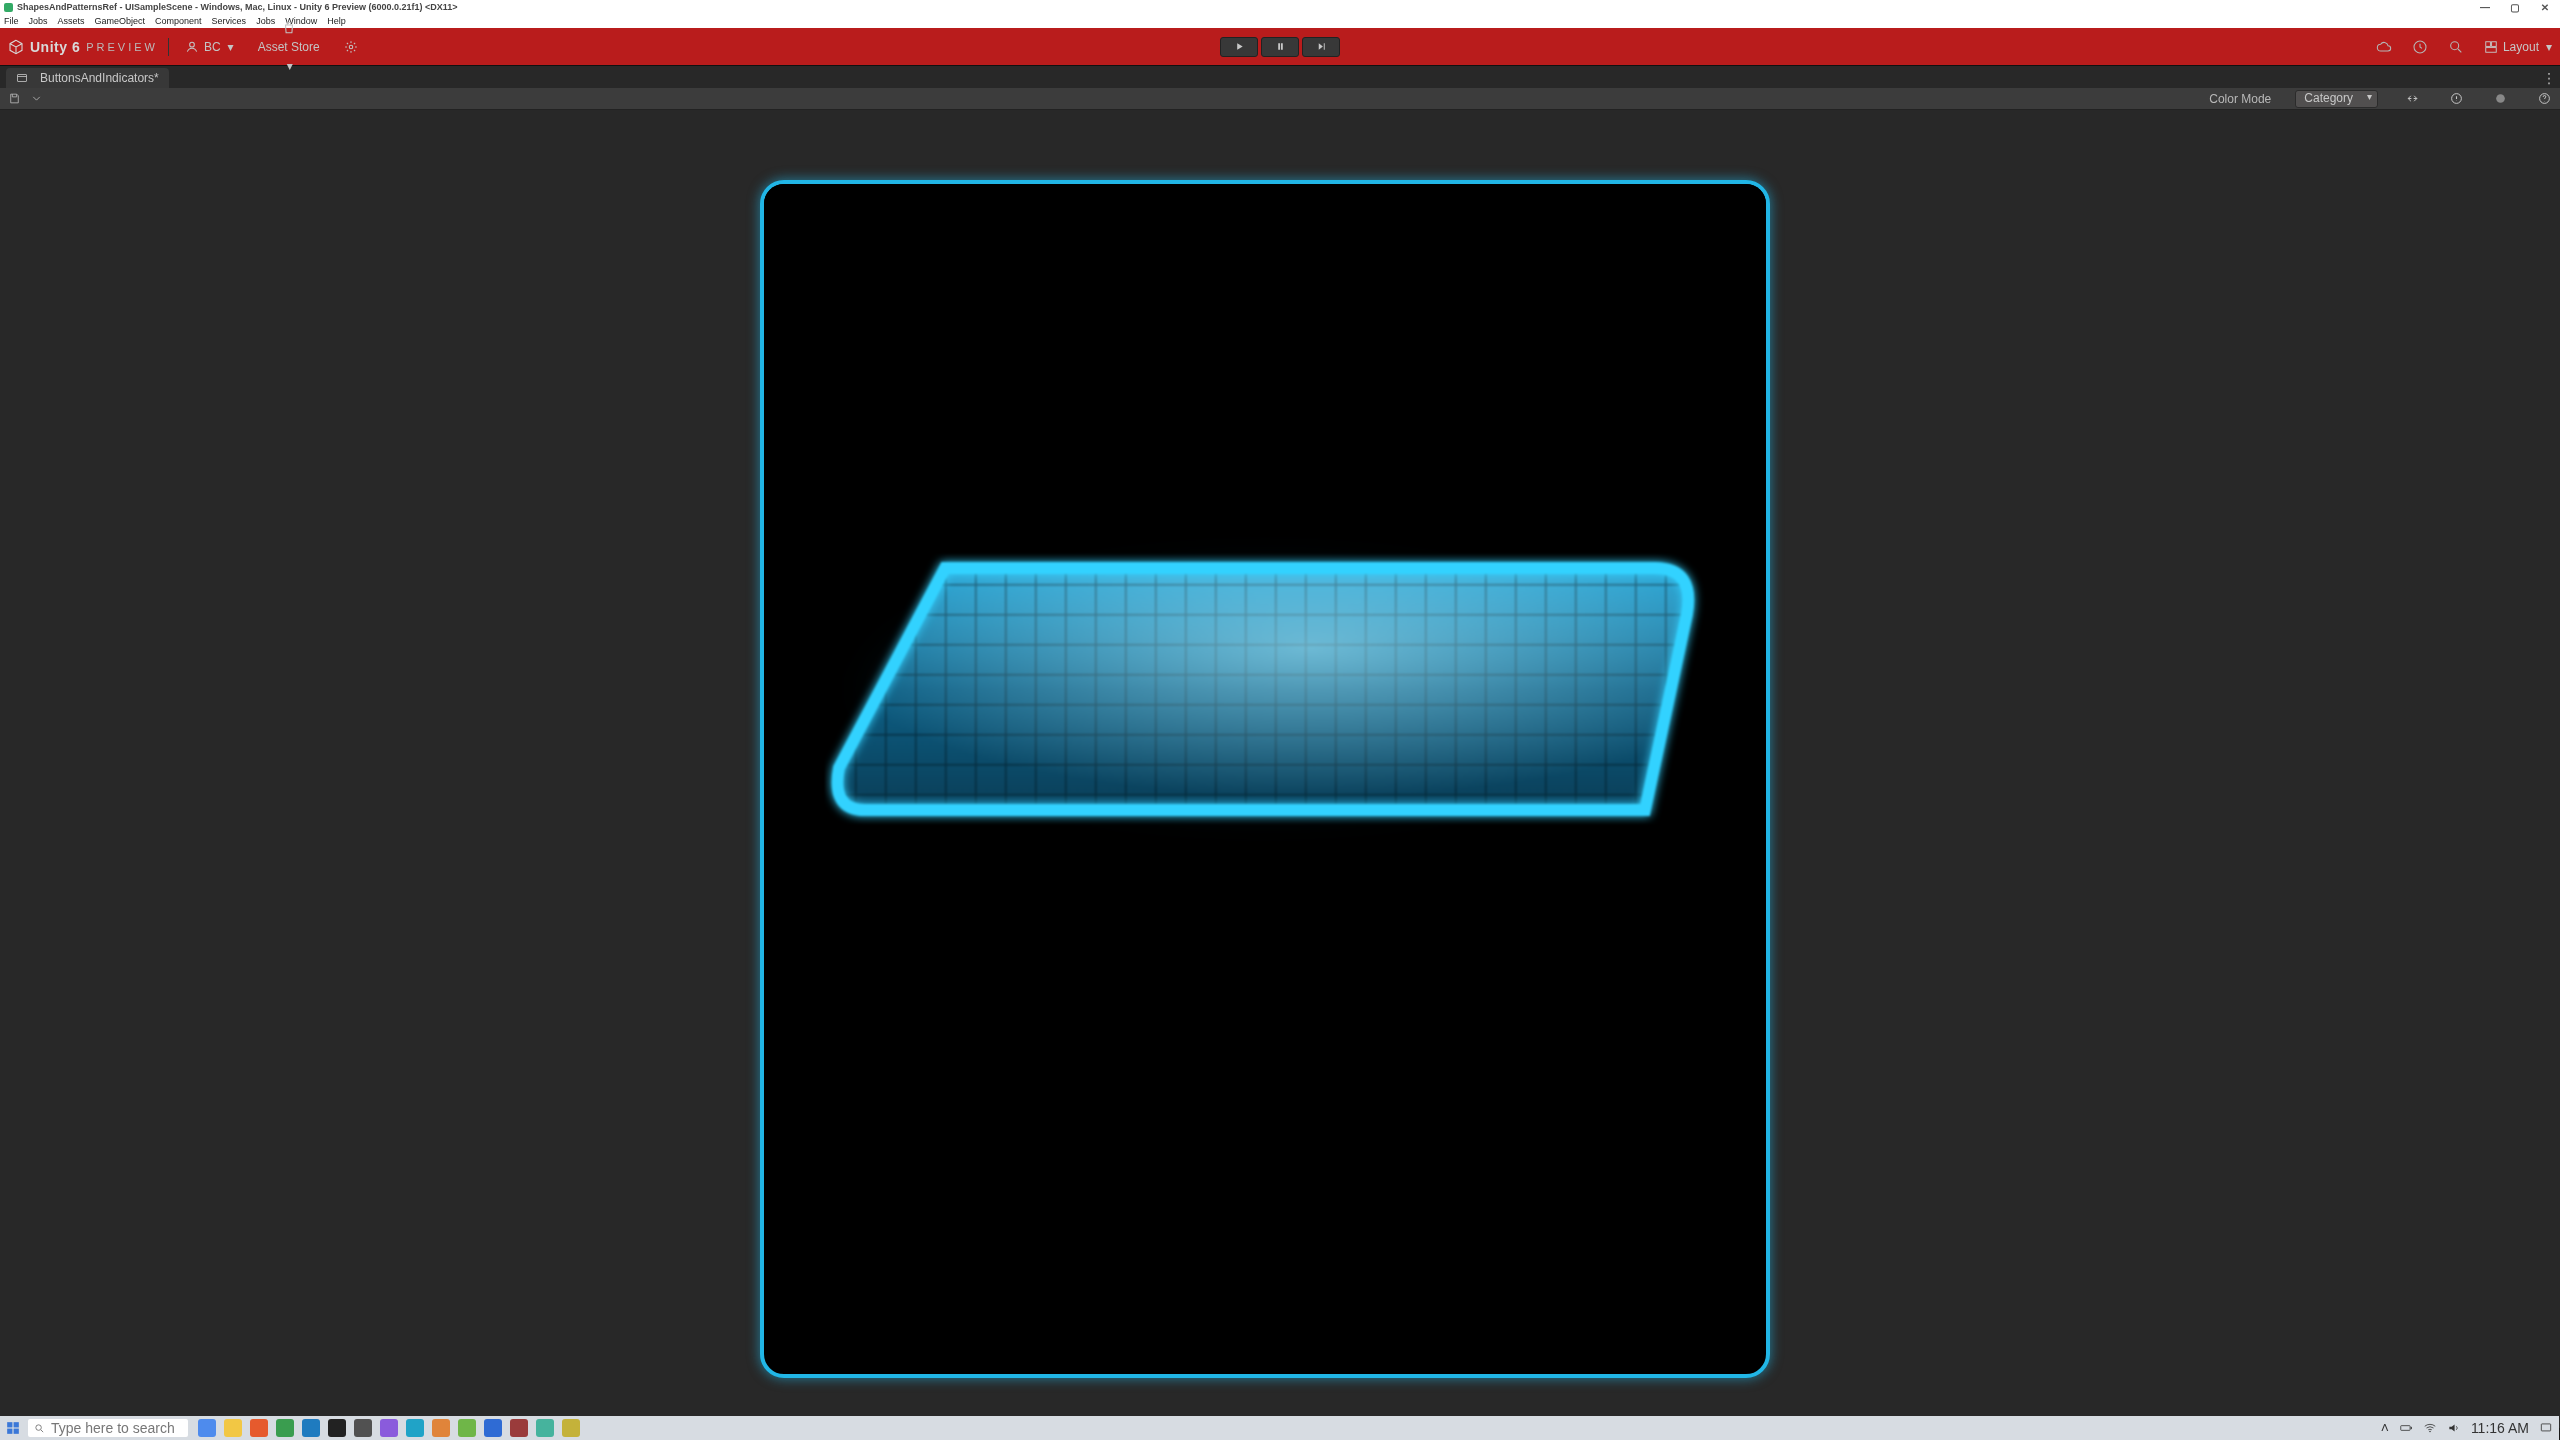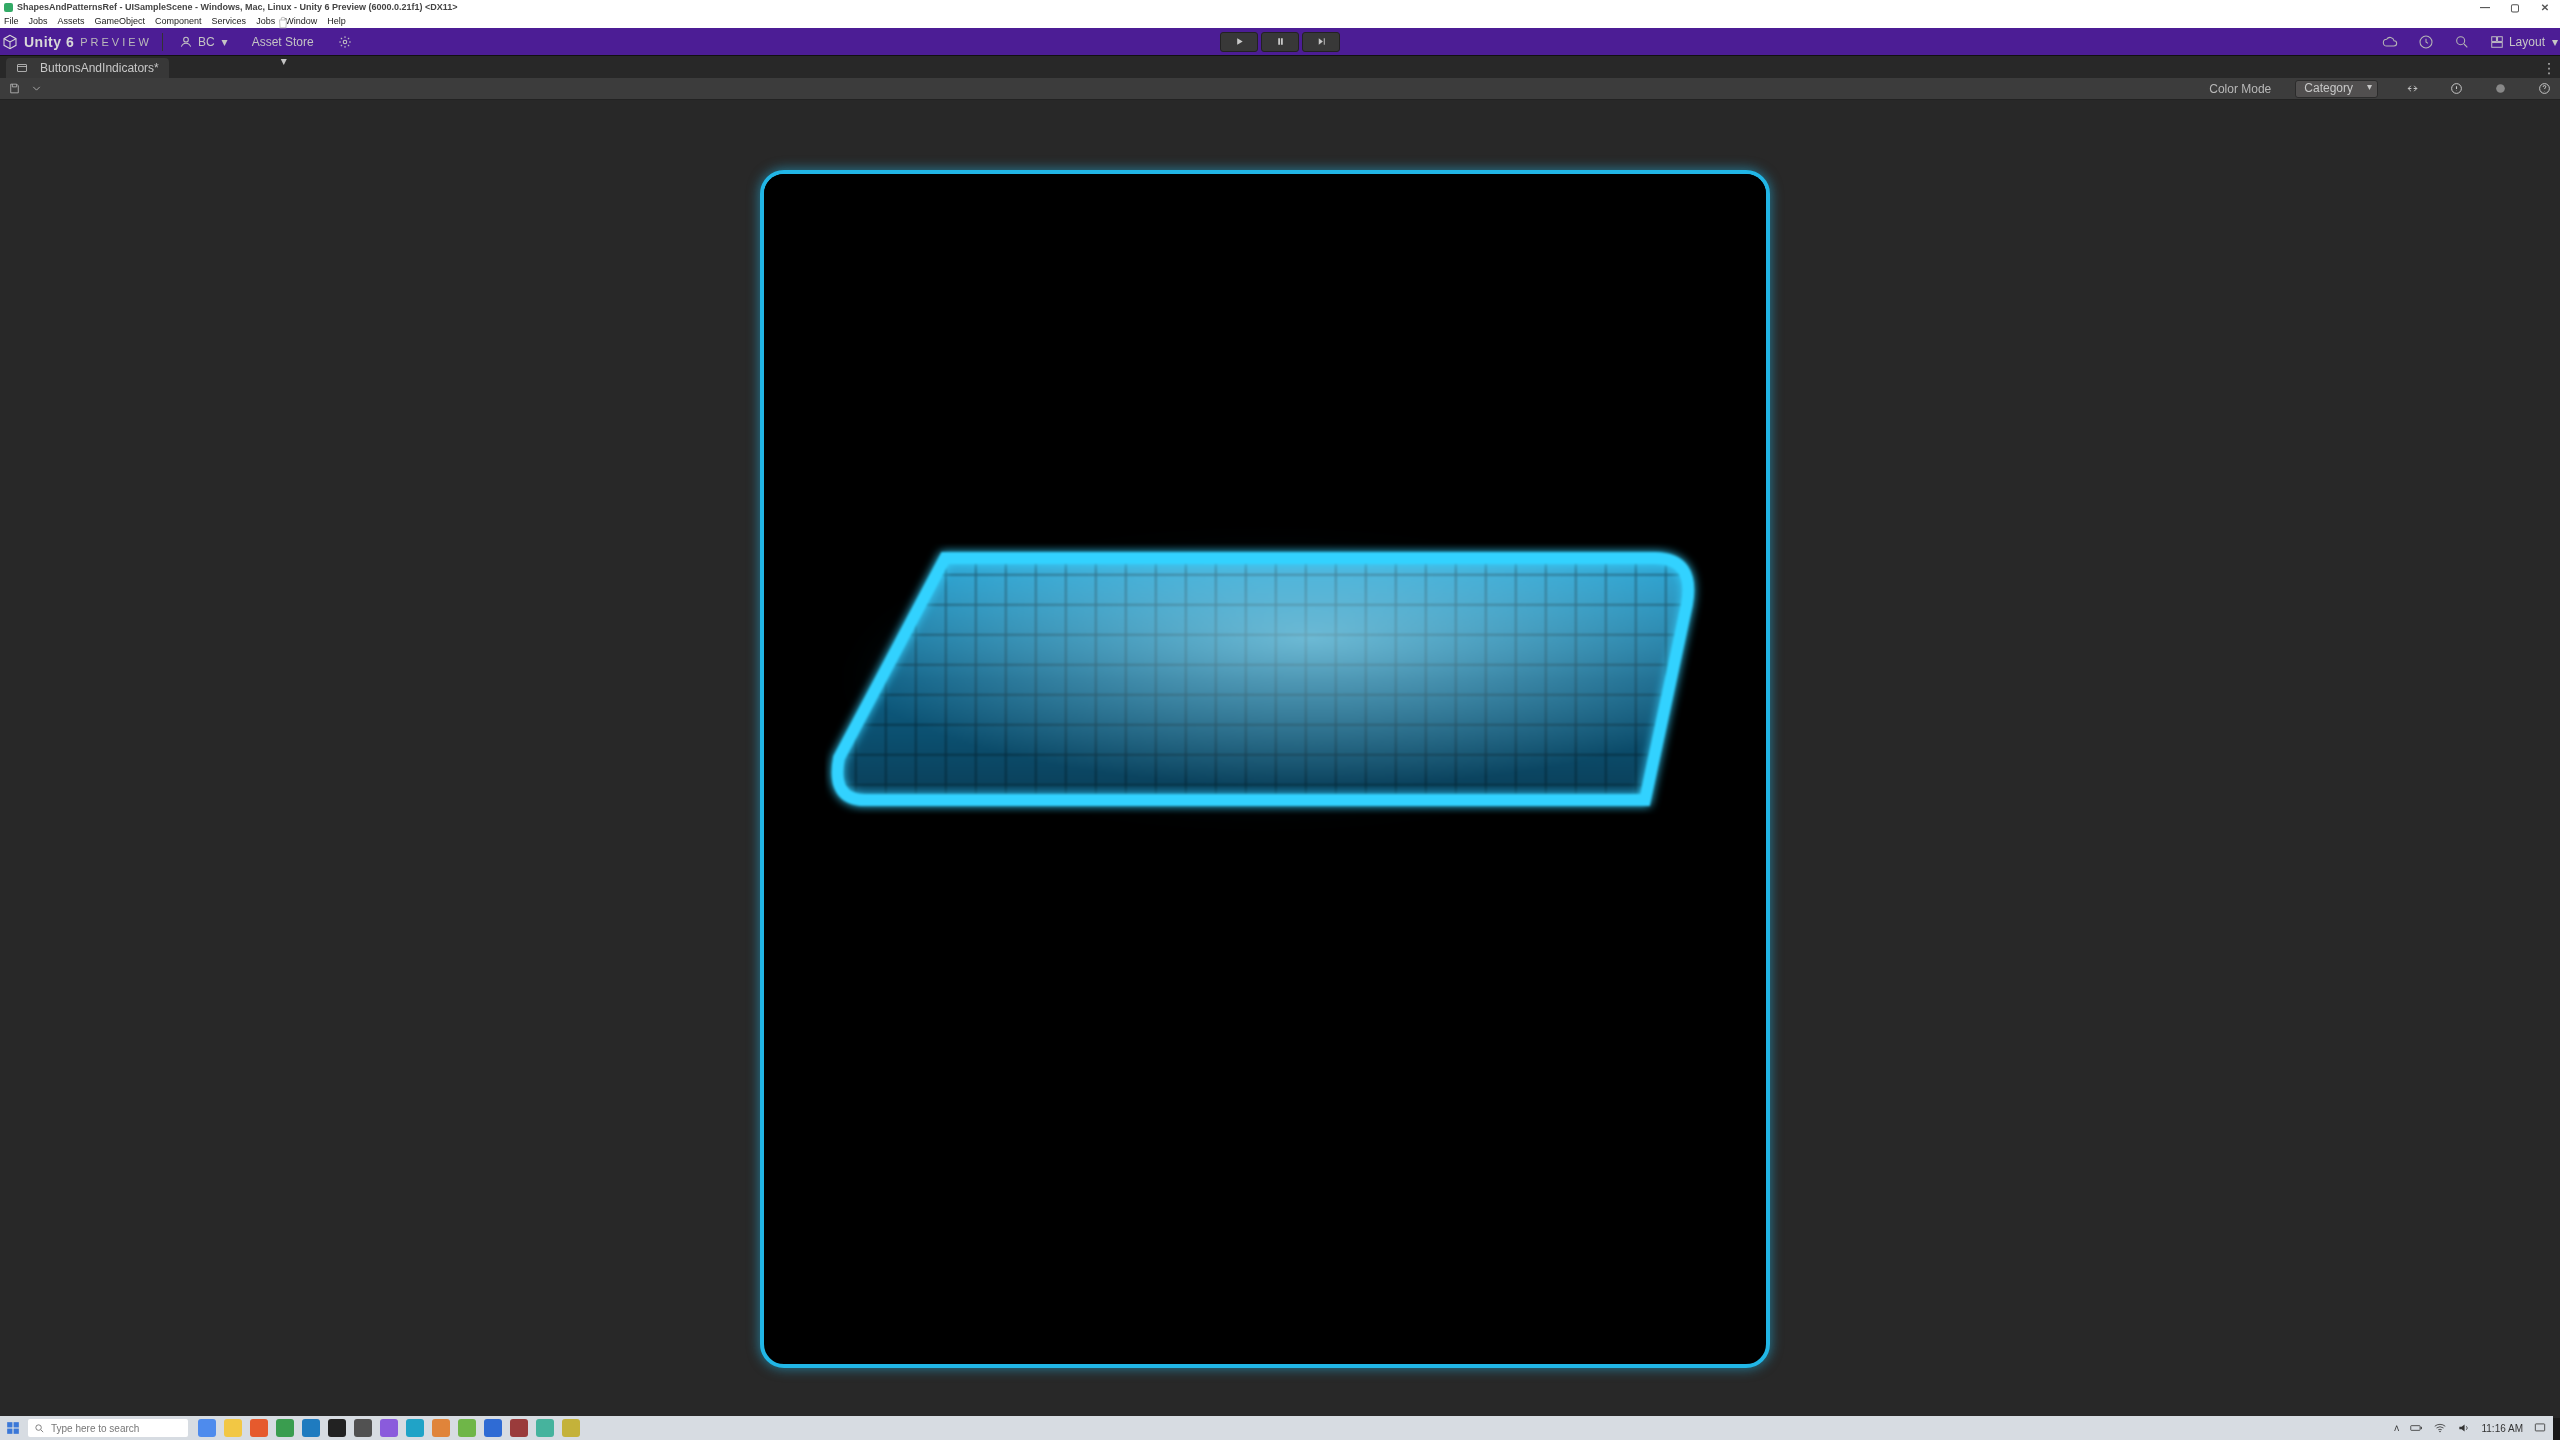--- a/index.html
+++ b/index.html
@@ -16,22 +16,22 @@
 
 
 .menubar {
   height: 14px; background: #fff; display: flex; align-items: center;
   font-size: 9px; color: #222; padding-left: 4px; gap: 10px;
 }
 .menubar span { cursor: default; }
 
 
 .toolbar {
-  height: 28px; background: #4c1d95; display: flex; align-items: center;
-  border-bottom: 1px solid #111; padding: 0 2px; position: relative;
+  height: 38px; background: #b91c1c; display: flex; align-items: center;
+  border-bottom: 1px solid #111; padding: 0 8px; position: relative;
 }
 .unity-logo { display: flex; align-items: center; gap: 6px; color: #d8d8d8; }
 .unity-logo .cube { width: 16px; height: 16px; }
 .unity-logo .cube svg { width: 100%; height: 100%; }
 .unity-logo .brand { font-size: 14px; font-weight: 600; letter-spacing: .5px; }
 .unity-logo .preview { font-size: 11px; letter-spacing: 3px; font-weight: 400; color: #bbb; }
 .toolbar .sep { width: 1px; height: 18px; background: #333; margin: 0 10px; }
 .tb-btn { display: flex; align-items: center; gap: 5px; color: #c4c4c4; font-size: 12px; padding: 2px 6px; border-radius: 3px; }
 .tb-btn svg { width: 14px; height: 14px; }
 .caret { margin-left: 2px; }
@@ -110,22 +110,22 @@
   background: radial-gradient(ellipse at center, rgba(35,190,250,.35), transparent 65%);
   filter: blur(14px);
 }
 .scifi {
   position: absolute; inset: 0;
 }
 .scifi svg { width: 100%; height: 100%; }
 
 
 .taskbar {
-  position: absolute; left: 0; right: 7px; bottom: 0; height: 24px;
-  background: #d7dce2; display: flex; align-items: center; font-size: 10px; color: #333;
+  position: absolute; left: 0; right: 1px; bottom: 0; height: 24px;
+  background: #d7dce2; display: flex; align-items: center; font-size: 14px; color: #333;
 }
 .taskbar .start { width: 22px; height: 22px; margin-left: 2px; display:flex;align-items:center;justify-content:center; }
 .taskbar .search {
   display: flex; align-items: center; gap: 6px; background: #fff; height: 18px;
   margin-left: 4px; padding: 0 6px; width: 160px; border-radius: 2px; color: #777;
 }
 .taskbar .apps { display: flex; gap: 8px; margin-left: 10px; }
 .taskbar .apps .a { width: 18px; height: 18px; border-radius: 3px; }
 .taskbar .tray { margin-left: auto; display: flex; align-items: center; gap: 10px; margin-right: 6px; color: #333; }
 .taskbar .tray .t-ic { width: 14px; height: 14px; }

